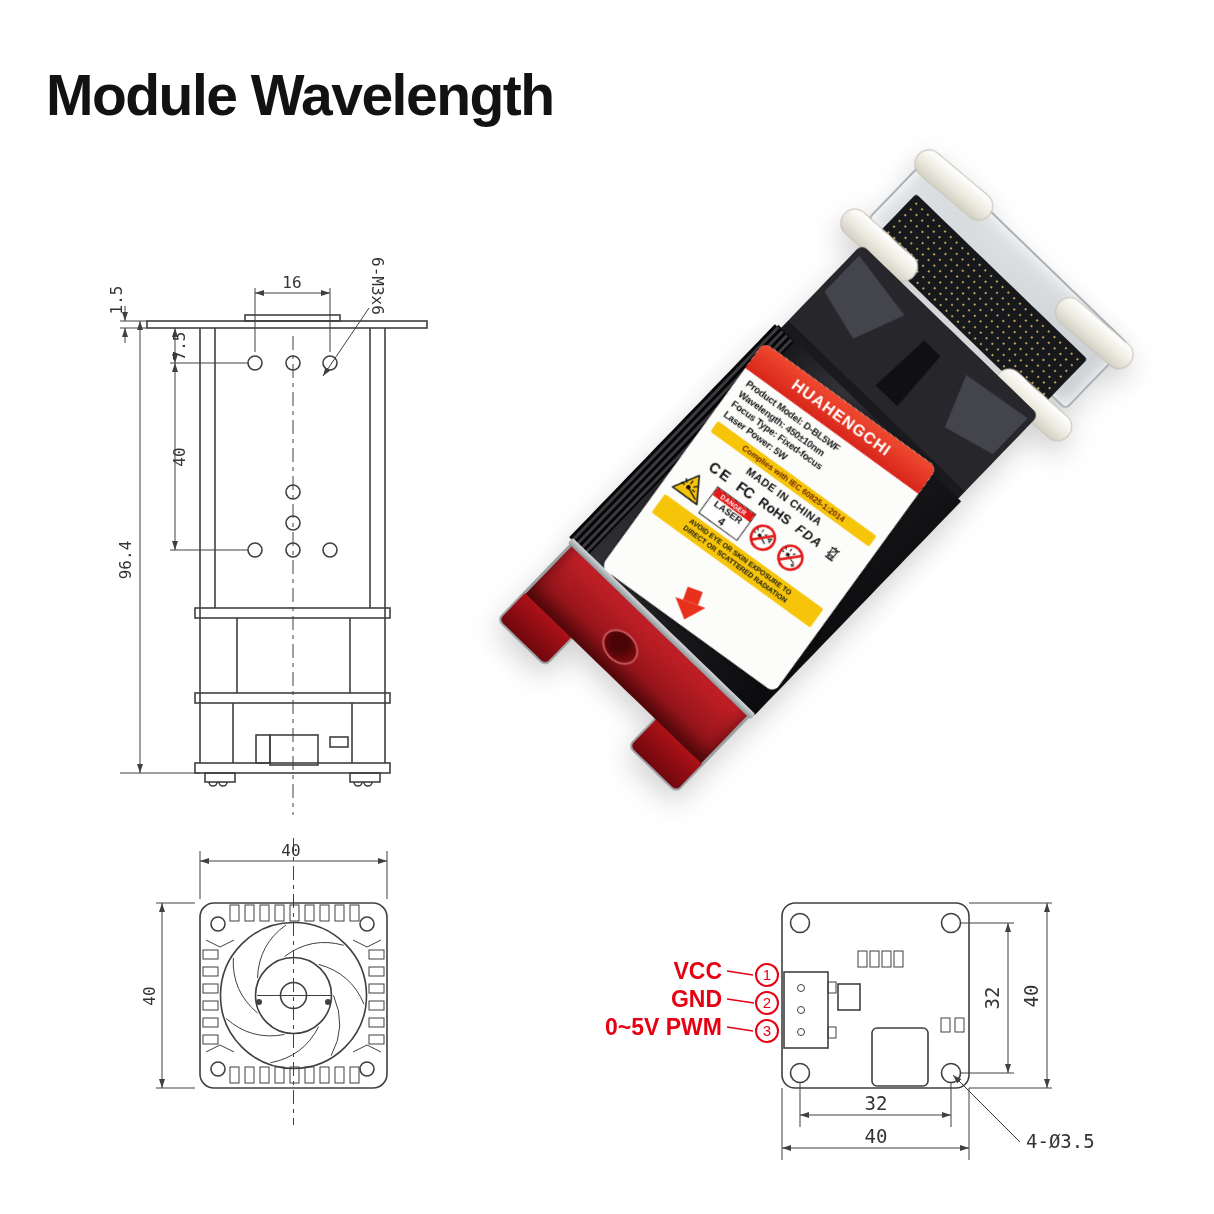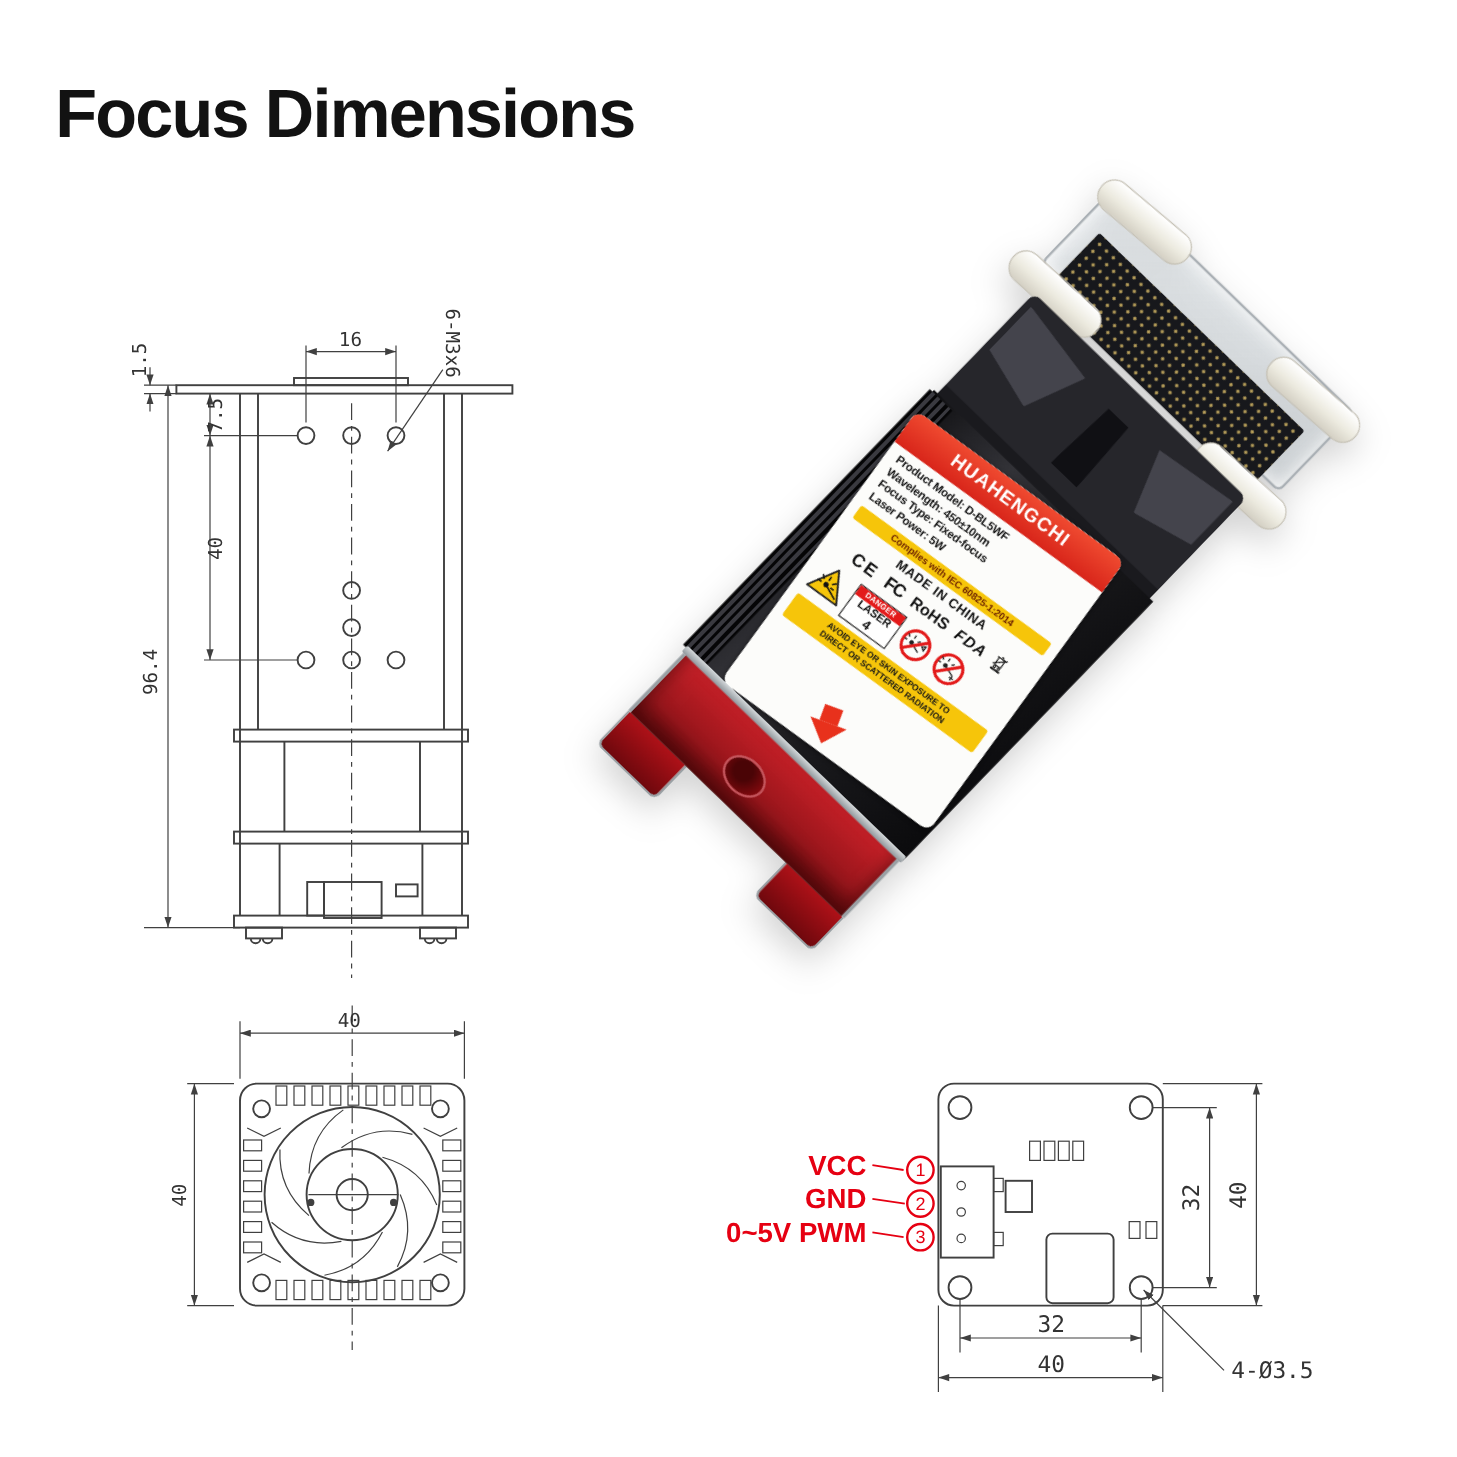--- a/index.html
+++ b/index.html
@@ -86,21 +86,21 @@
     background:linear-gradient(180deg,#ae1118,#6f080d);border:2px solid #9aa0a4;border-top:none;
     border-radius:0 0 7px 7px;}
   .leg.l{left:0;} .leg.r{right:0;}
   .lens{position:absolute;top:30px;left:88px;width:36px;height:27px;border-radius:50%;
     background:radial-gradient(circle at 40% 40%,#4a0406 30%,#7c090d 75%,#9c1015);
     border:2px solid #c4555c;}
 </style>
 </head>
 <body>
 
-<div class="page-title">Focus Dimensions</div>
+<div class="page-title">Module Wavelength</div>
 
 <svg class="drawing" style="left:110px;top:240px;" width="350" height="580" viewBox="110 240 350 580">
   <defs>
     <marker id="fv-ae" markerWidth="10" markerHeight="8" refX="9" refY="3" orient="auto" markerUnits="userSpaceOnUse">
       <path d="M0,0 L9,3 L0,6 Z" fill="#404040"></path>
       </marker>
     <marker id="fv-as" markerWidth="10" markerHeight="8" refX="0" refY="3" orient="auto" markerUnits="userSpaceOnUse">
       <path d="M9,0 L0,3 L9,6 Z" fill="#404040"></path>
       </marker>
   </defs>

